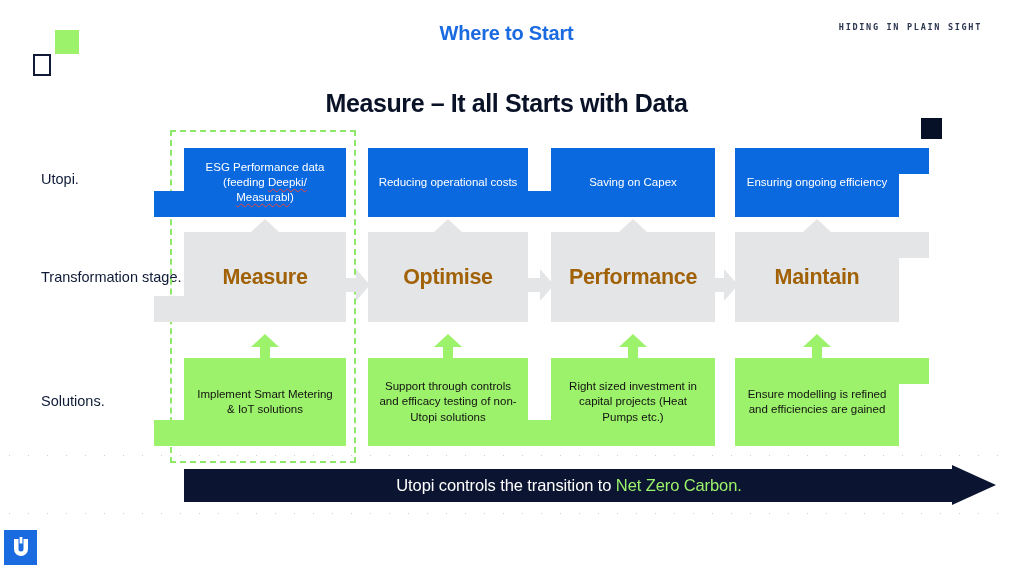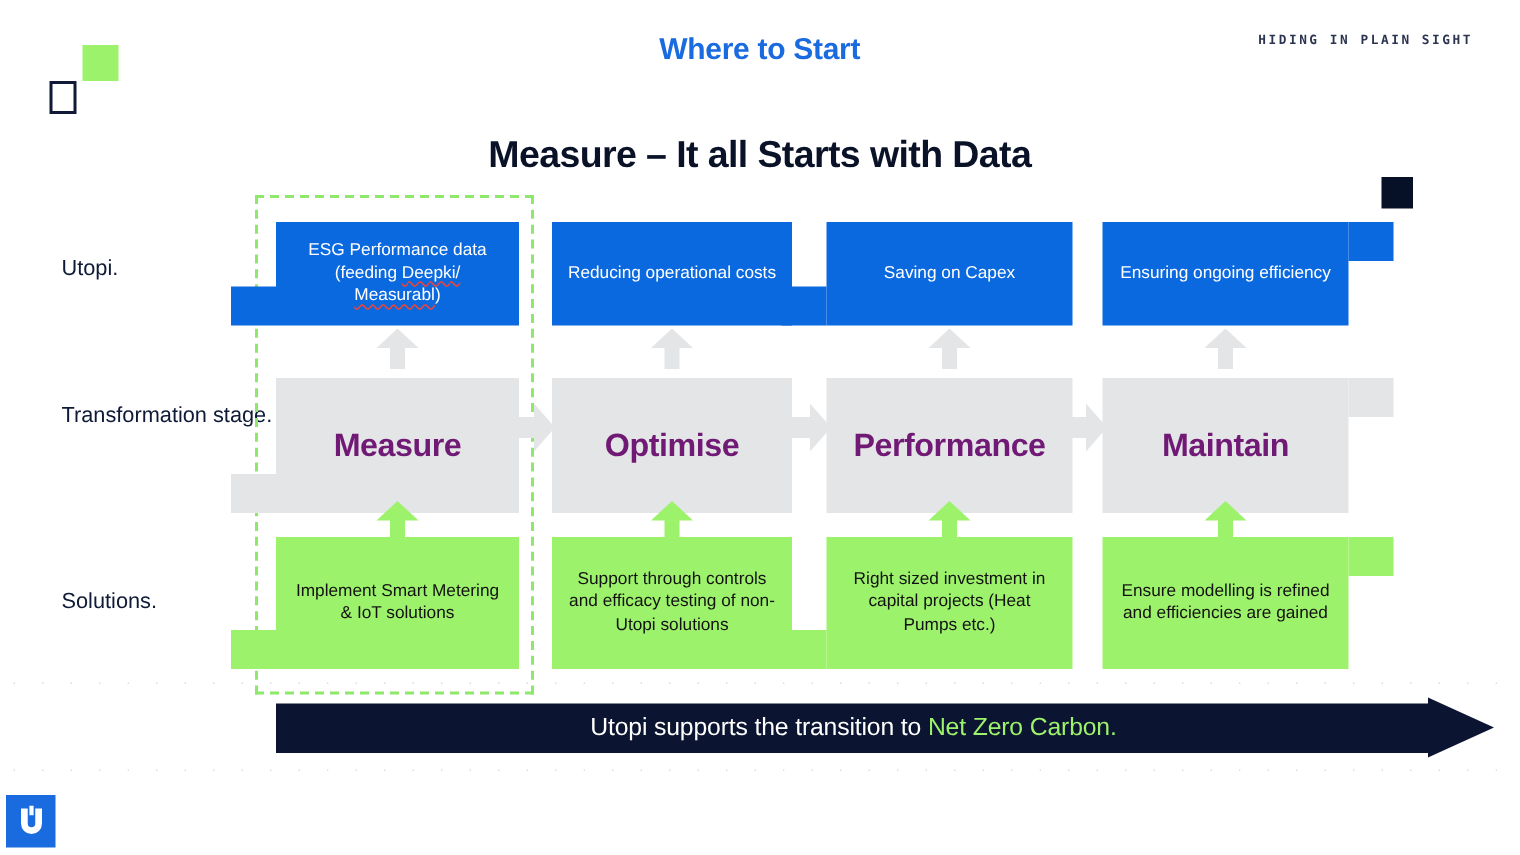--- a/index.html
+++ b/index.html
@@ -131,24 +131,24 @@
     height: 69px;
     background: #0a69df;
     color: #ffffff;
     font-size: 11.5px;
     line-height: 1.32;
   }
   .card-value .tab { background: #0a69df; }
 
   
   .card-stage {
-    top: 252px;
+    top: 232px;
     height: 90px;
     background: #e4e5e7;
-    color: #701a75;
+    color: #a16207;
     font-size: 21.5px;
     font-weight: 700;
     letter-spacing: -0.3px;
   }
   .card-stage .tab { background: #e4e5e7; }
 
   
   .card-solution {
     top: 358px;
     height: 88px;
@@ -412,21 +412,21 @@
   <div class="tab tab-top-right"></div>
   <div class="body">Ensure modelling is refined and efficiencies are gained</div>
 </div>
 
 <div class="dot-row dot-a"></div>
 <div class="dot-row dot-b"></div>
 
 <div id="banner">
   <div class="bar">
     <div id="banner-text">
-      <span>Utopi supports the transition to </span><span class="accent">Net Zero Carbon.</span>
+      <span>Utopi controls the transition to </span><span class="accent">Net Zero Carbon.</span>
     </div>
   </div>
   <div class="point"></div>
 </div>
 
 <div id="utopi-logo">
   <svg width="20" height="22" viewBox="0 0 20 22" aria-hidden="true">
     <path d="M3 2 L3 12 A7 7 0 0 0 17 12 L17 2 L12.5 2 L12.5 12 A2.5 2.5 0 0 1 7.5 12 L7.5 2 Z" fill="#ffffff"></path>
     <rect x="8.6" y="0" width="2.8" height="6.5" fill="#ffffff"></rect>
   </svg>

